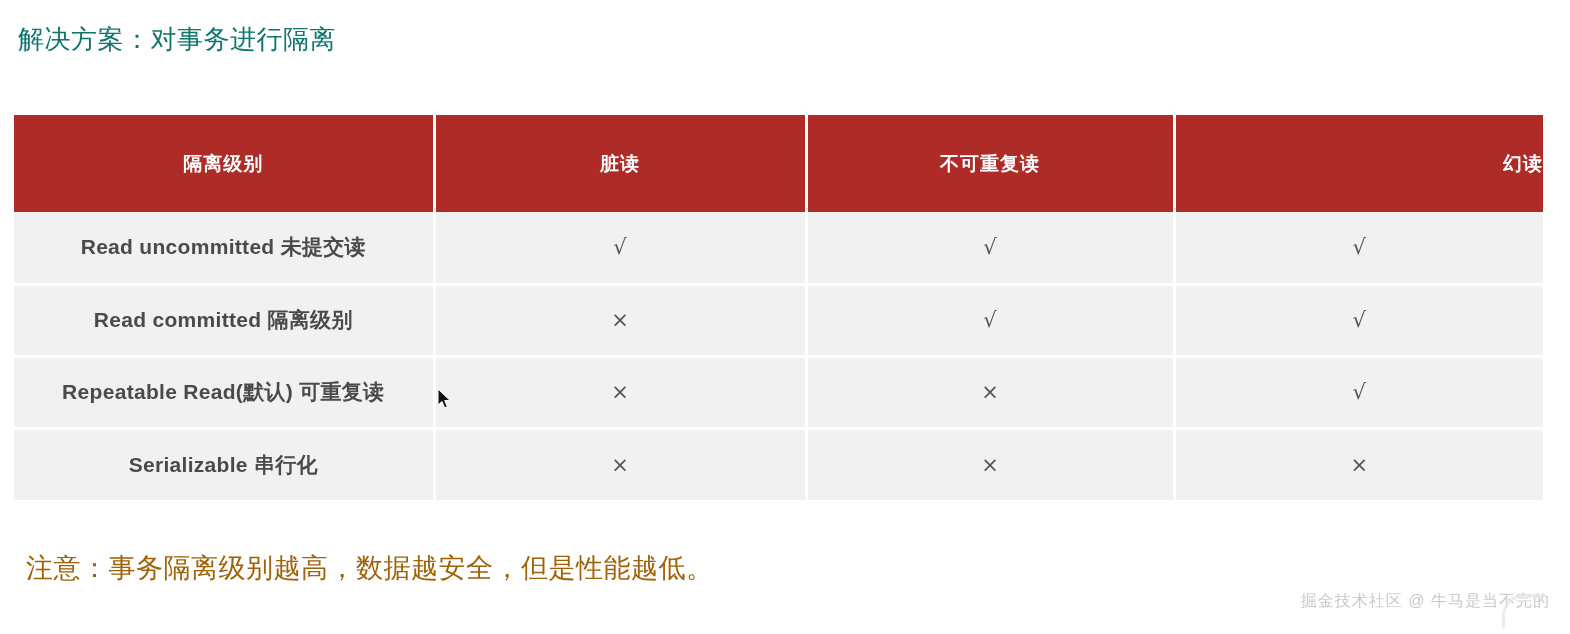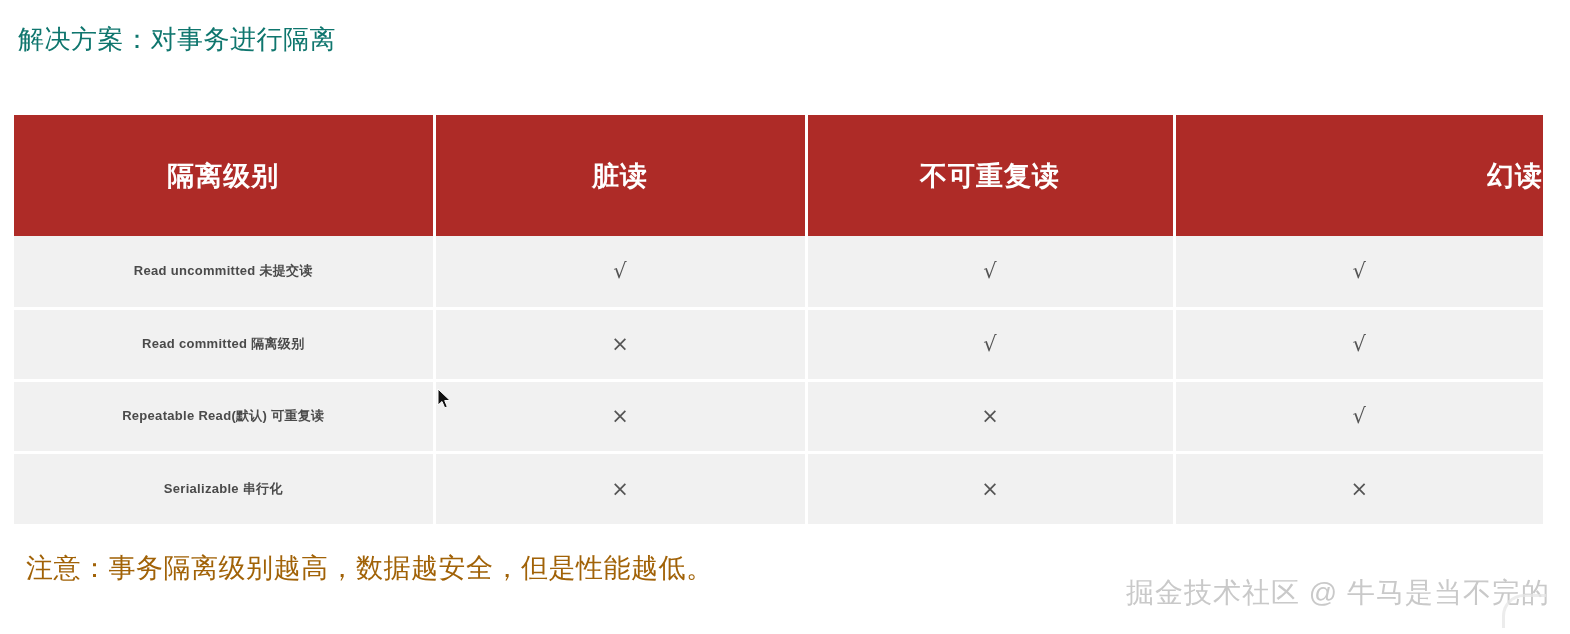--- a/index.html
+++ b/index.html
@@ -42,42 +42,42 @@
 
   .iso-table th,
   .iso-table td {
     padding: 0;
     border: 0;
     text-align: center;
     vertical-align: middle;
   }
 
   .iso-table thead th {
-    height: 121px;
+    height: 97px;
     background: #AE2B27;
     color: #ffffff;
-    font-size: 27px;
+    font-size: 19px;
     font-weight: 700;
     letter-spacing: 1px;
     border-right: 3px solid #ffffff;
   }
   .iso-table thead th:last-child { border-right: 0; text-align: right; }
 
   .iso-table tbody tr { height: 72px; }
 
   .iso-table tbody td {
     background: #F1F1F1;
     border-right: 3px solid #ffffff;
     border-bottom: 3px solid #ffffff;
   }
   .iso-table tbody td:last-child { border-right: 0; }
   .iso-table tbody tr:last-child td { border-bottom: 0; }
 
   .level-cell {
-    font-size: 13px;
+    font-size: 21px;
     font-weight: 700;
     color: #4a4a4a;
     letter-spacing: 0.3px;
     white-space: nowrap;
   }
 
   .mark-cell {
     font-size: 21px;
     font-weight: 400;
     color: #555555;
@@ -94,21 +94,21 @@
     color: #a16207;
     letter-spacing: 0.5px;
     white-space: nowrap;
   }
 
   
   .watermark {
     position: absolute;
     right: 20px;
     bottom: 22px;
-    font-size: 28px;
+    font-size: 16px;
     color: #c9c9c9;
     letter-spacing: 1px;
     white-space: nowrap;
     user-select: none;
   }
 
   .wm-logo {
     position: absolute;
     right: 4px;
     bottom: -16px;

